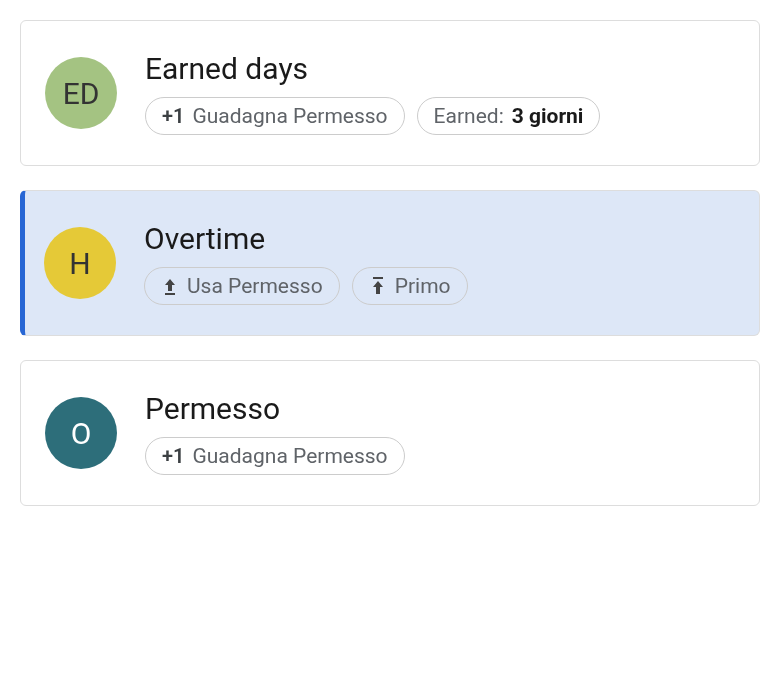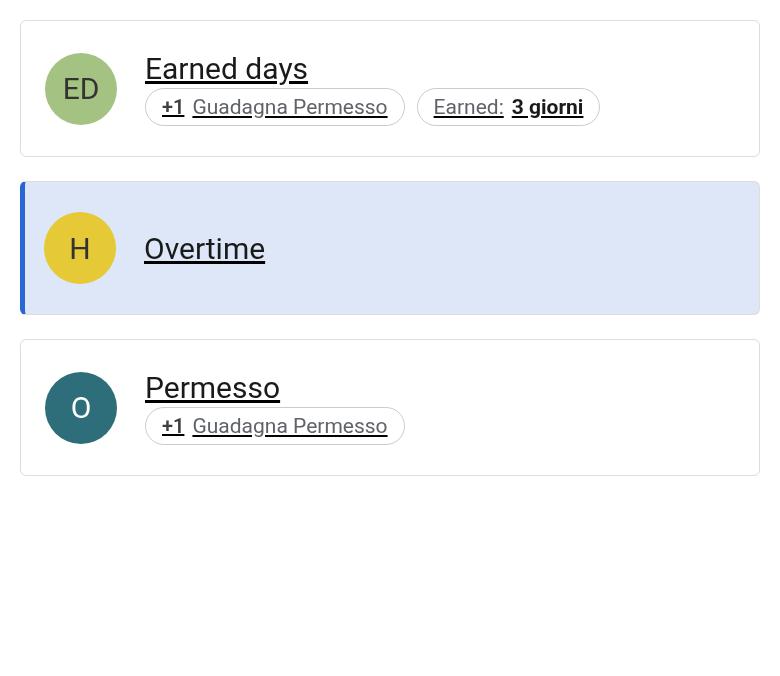--- a/index.html
+++ b/index.html
@@ -38,22 +38,21 @@
       justify-content: center;
       font-size: 30px;
       font-weight: 400;
       color: #333;
       flex-shrink: 0;
     }
     .content {
       flex: 1;
       display: flex;
       flex-direction: column;
-      gap: 2px;
-      text-decoration: underline;
+      gap: 11px;
     }
     .title {
       font-size: 30px;
       font-weight: 400;
       color: #1a1a1a;
     }
     .chips-row {
       display: flex;
       flex-wrap: wrap;
       gap: 12px;
@@ -102,20 +101,40 @@
             <span>Earned:</span>
             <span class="chip-limit-value">3 giorni</span>
           </div>
         </div>
       </div>
     </div>
     <div class="card selected">
       <div class="avatar" style="background: rgb(229, 201, 55);">H</div>
       <div class="content">
         <div class="title">Overtime</div>
+        <div class="chips-row">
+          <div class="chip">
+            <span class="chip-icon-svg">
+              <svg width="16" height="20" viewBox="0 0 16 20">
+                <path d="M8 3 L3 9 L6 9 L6 15 L10 15 L10 9 L13 9 Z" fill="#444"></path>
+                <rect x="3" y="17" width="10" height="2" fill="#444"></rect>
+              </svg>
+            </span>
+            <span>Usa Permesso</span>
+          </div>
+          <div class="chip">
+            <span class="chip-icon-svg">
+              <svg width="16" height="20" viewBox="0 0 16 20">
+                <rect x="3" y="1" width="10" height="2" fill="#444"></rect>
+                <path d="M8 5 L3 11 L6 11 L6 18 L10 18 L10 11 L13 11 Z" fill="#444"></path>
+              </svg>
+            </span>
+            <span>Primo</span>
+          </div>
+        </div>
       </div>
     </div>
     <div class="card">
       <div class="avatar" style="background: rgb(45, 110, 122); color: rgb(255, 255, 255);">O</div>
       <div class="content">
         <div class="title">Permesso</div>
         <div class="chips-row">
           <div class="chip">
             <span class="chip-icon-text">+1</span>
             <span>Guadagna Permesso</span>

